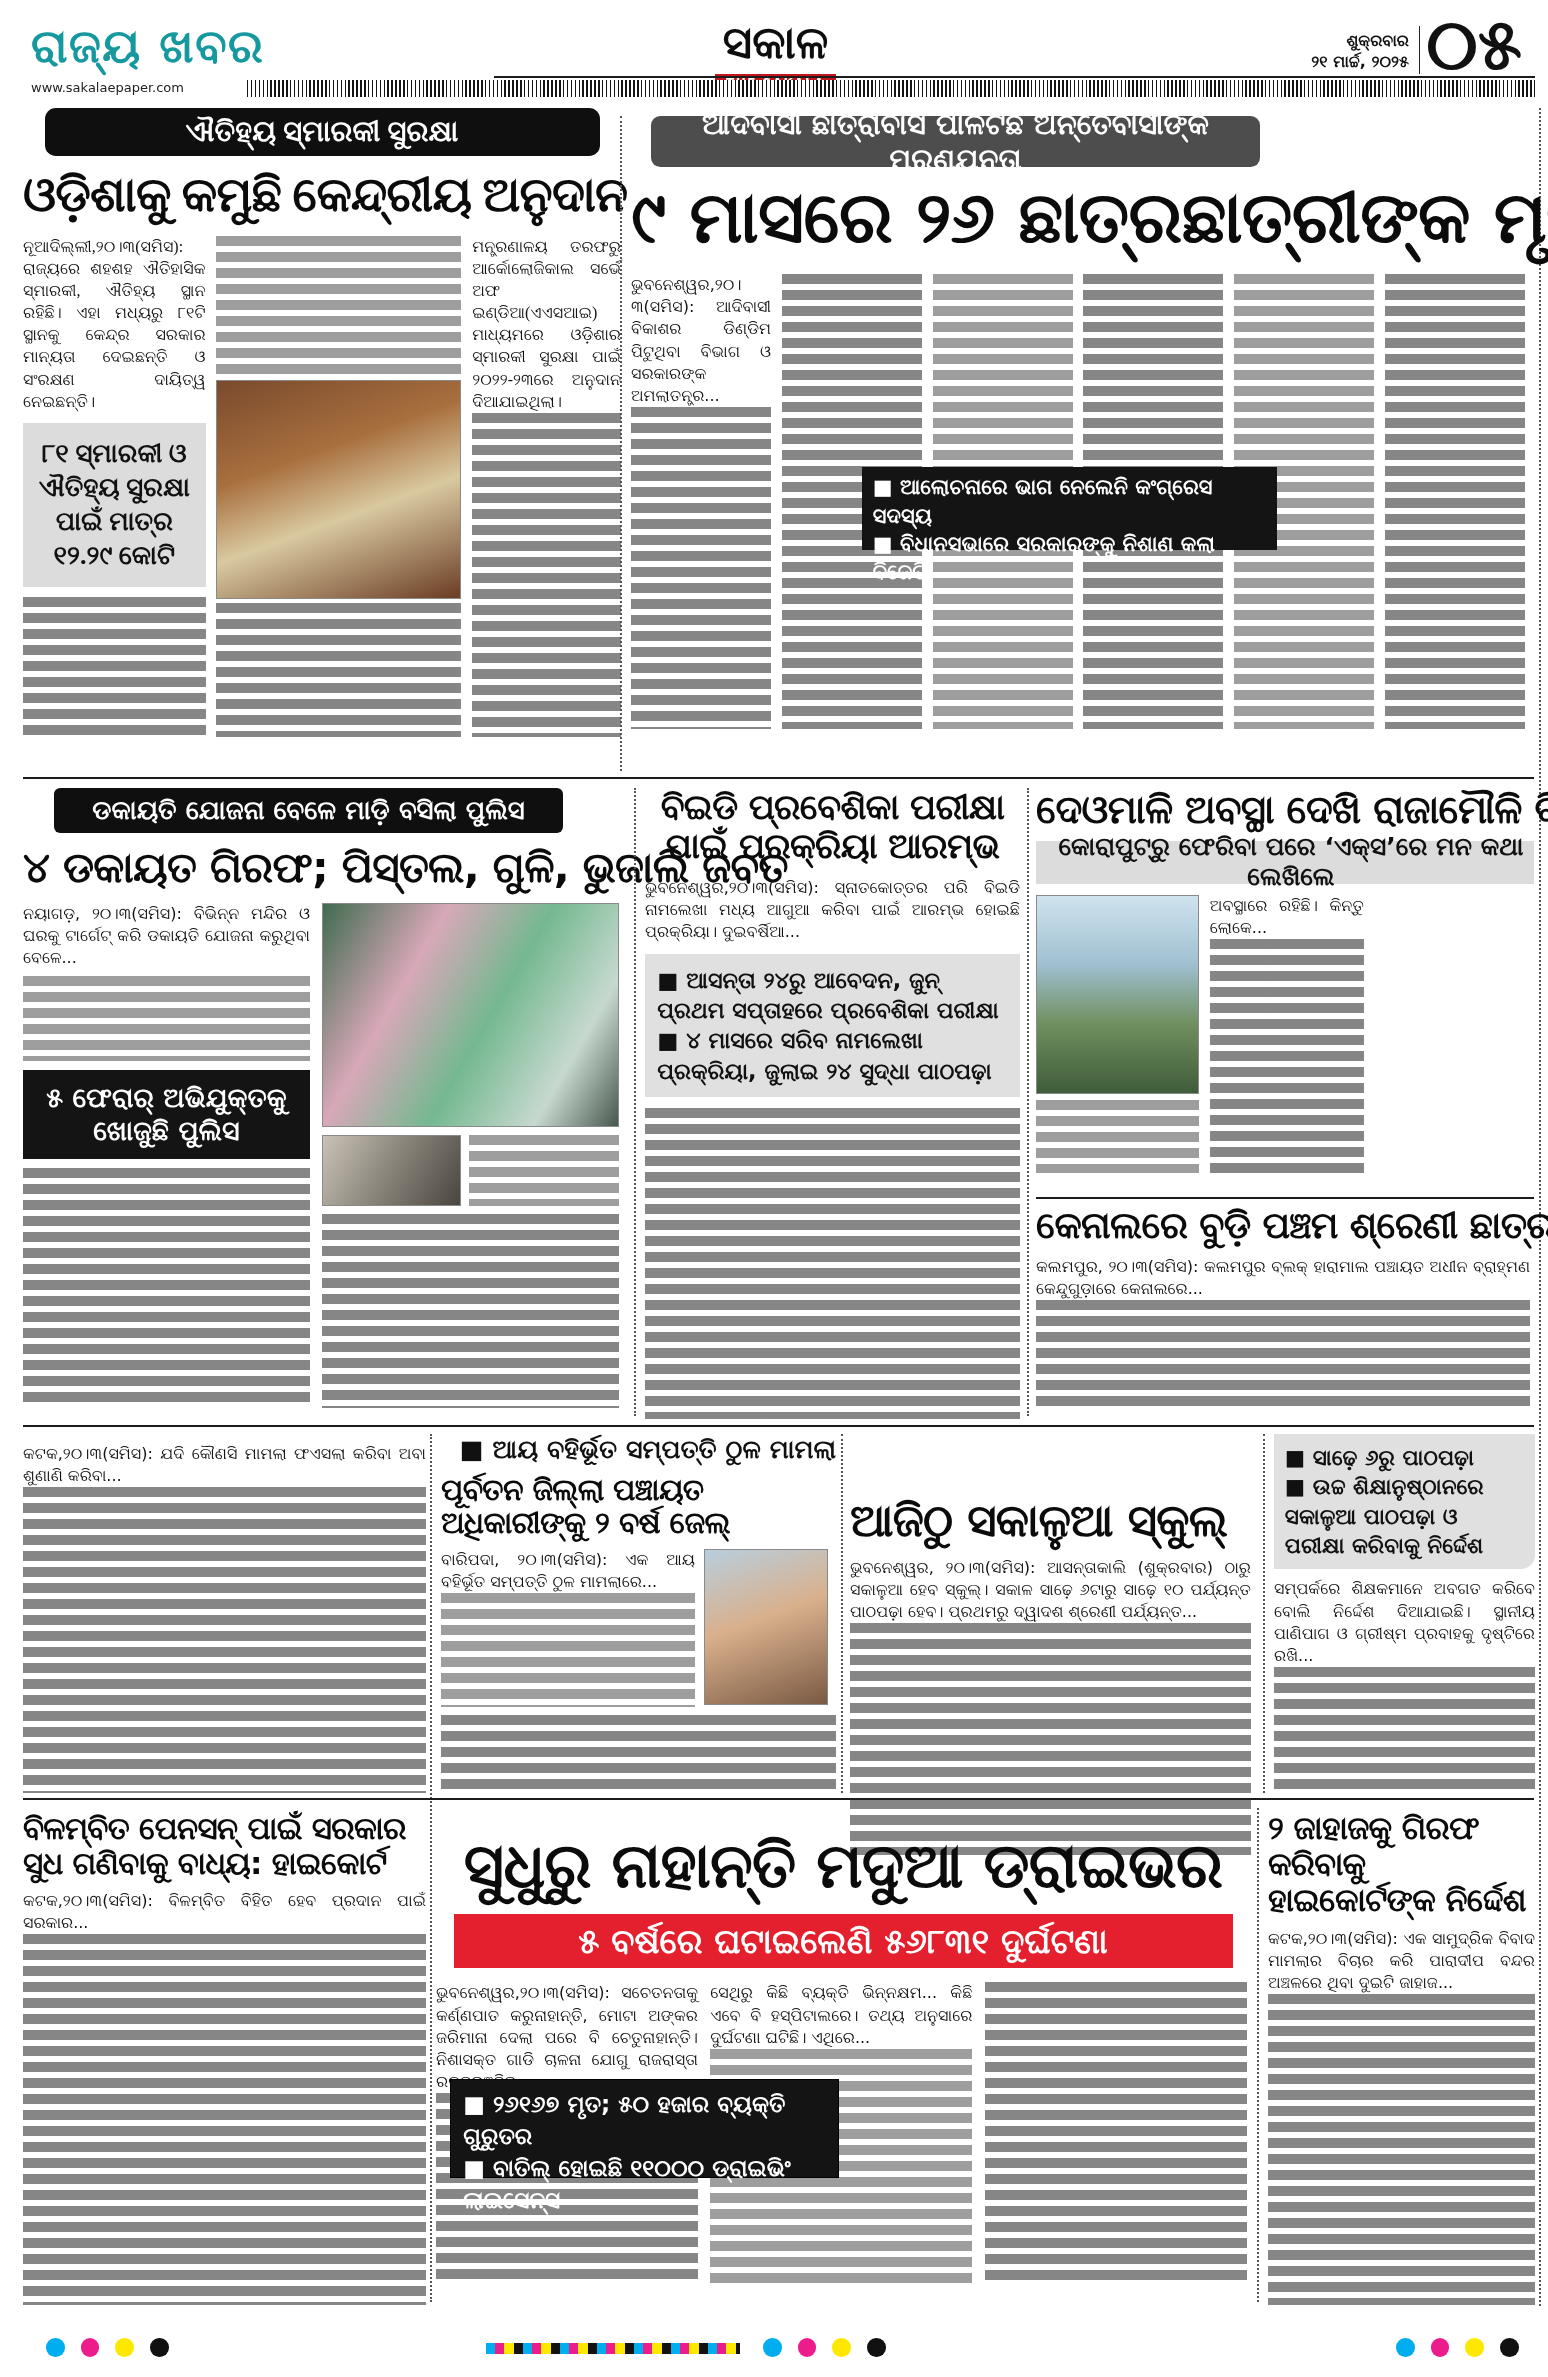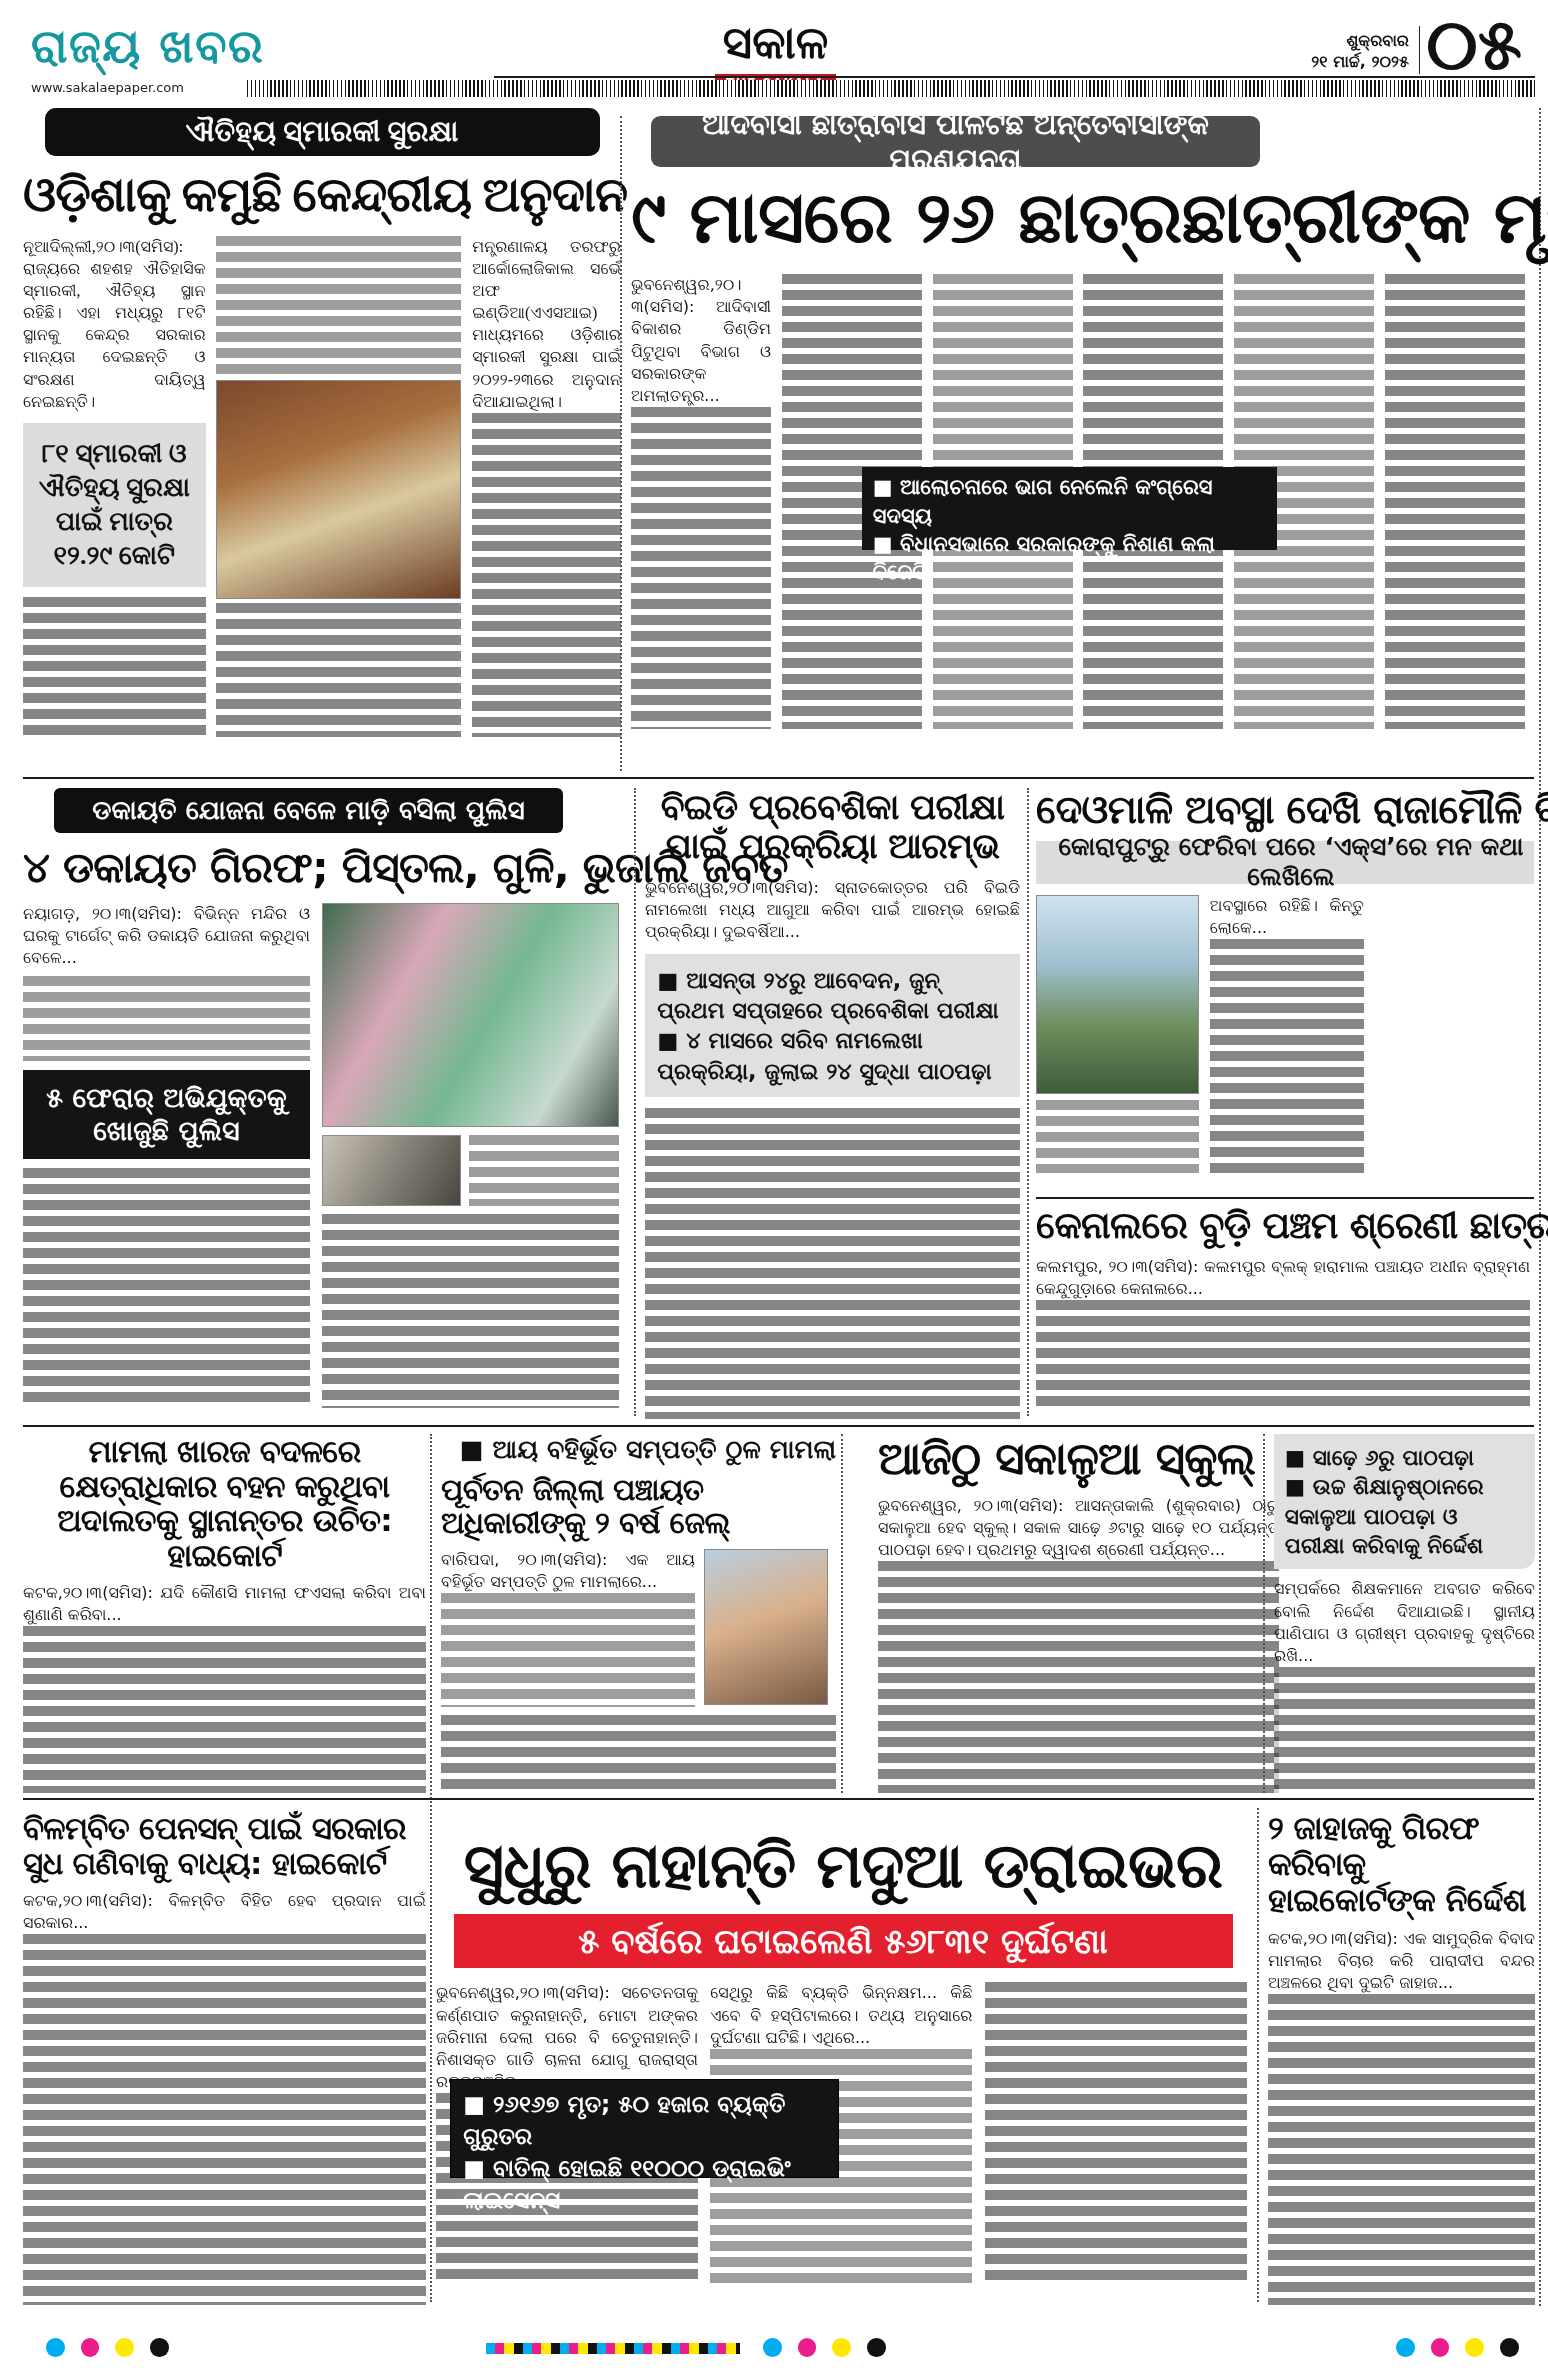--- a/index.html
+++ b/index.html
@@ -191,21 +191,20 @@
       <div class="colflex" style="width:494px;height:154px;">
         <p class="bodytext">କଲମପୁର, ୨୦।୩(ସମିସ): କଲମପୁର ବ୍ଲକ୍ ହାରାମାଲ ପଞ୍ଚାୟତ ଅଧୀନ ବ୍ରାହ୍ମଣ କେନ୍ଦୁଗୁଡ଼ାରେ କେନାଲରେ...</p>
         <div class="fill"></div>
       </div>
     </div>
   </div>
 
   <div class="abs hline" style="left:23px;top:1425px;width:1511px;height:1.5px;"></div>
 
   <div class="abs colflex" style="left:23px;top:1434px;width:403px;height:359px;">
-    <h3 class="hl" style="font-size:31px;text-align:center;">ମାମଲା ଖାରଜ ବଦଳରେ କ୍ଷେତ୍ରାଧିକାର ବହନ କରୁଥିବା ଅଦାଲତକୁ ସ୍ଥାନାନ୍ତର ଉଚିତ: ହାଇକୋର୍ଟ</h3>
     <p class="bodytext" style="margin-top:9.3px;">କଟକ,୨୦।୩(ସମିସ): ଯଦି କୌଣସି ମାମଲା ଫଏସଲା କରିବା ଅବା ଶୁଣାଣି କରିବା...</p>
     <div class="fill"></div>
   </div>
 
   <div class="abs vdot" style="left:430px;top:1434px;height:868px;"></div>
 
   <div class="abs colflex" style="left:441px;top:1434px;width:395px;height:359px;">
     <div class="sq-kicker" style="font-size:25.4px;font-weight:800;text-align:right;"><span>ଆୟ ବହିର୍ଭୂତ ସମ୍ପତ୍ତି ଠୁଳ ମାମଲା</span></div>
     <h3 class="hl" style="font-size:30px;margin-top:7.7px;">ପୂର୍ବତନ ଜିଲ୍ଲା ପଞ୍ଚାୟତ ଅଧିକାରୀଙ୍କୁ ୨ ବର୍ଷ ଜେଲ୍</h3>
     <div class="row" style="margin-top:9.3px;gap:9.3px;flex:0 0 158px;">
@@ -213,21 +212,21 @@
         <p class="bodytext">ବାରିପଦା, ୨୦।୩(ସମିସ): ଏକ ଆୟ ବହିର୍ଭୂତ ସମ୍ପତ୍ତି ଠୁଳ ମାମଲାରେ...</p>
         <div class="fill light"></div>
       </div>
       <div class="photo ph-portrait" style="width:122px;height:154px;"></div>
     </div>
     <div class="fill" style="margin-top:7.7px;"></div>
   </div>
 
   <div class="abs vdot" style="left:841px;top:1434px;height:359px;"></div>
 
-  <div class="abs colflex" style="left:850px;top:1434px;width:401px;height:359px;margin-left:28px;">
+  <div class="abs colflex" style="left:850px;top:1496px;width:401px;height:359px;">
     <h3 class="hl" style="font-size:45px;white-space:nowrap;">ଆଜିଠୁ ସକାଳୁଆ ସ୍କୁଲ୍</h3>
     <p class="bodytext" style="margin-top:10.8px;">ଭୁବନେଶ୍ୱର, ୨୦।୩(ସମିସ): ଆସନ୍ତାକାଲି (ଶୁକ୍ରବାର) ଠାରୁ ସକାଳୁଆ ହେବ ସ୍କୁଲ୍। ସକାଳ ସାଢ଼େ ୬ଟାରୁ ସାଢ଼େ ୧୦ ପର୍ଯ୍ୟନ୍ତ ପାଠପଢ଼ା ହେବ। ପ୍ରଥମରୁ ଦ୍ୱାଦଶ ଶ୍ରେଣୀ ପର୍ଯ୍ୟନ୍ତ...</p>
     <div class="fill"></div>
   </div>
 
   <div class="abs vdot" style="left:1263px;top:1434px;height:359px;"></div>
 
   <div class="abs colflex" style="left:1274px;top:1434px;width:261px;height:359px;">
     <div class="graybullets" style="padding:9.3px 10.8px;font-size:21.6px;line-height:1.35;border-radius:0 0 14px 0;">
       <span class="b">ସାଢ଼େ ୬ରୁ ପାଠପଢ଼ା</span>

